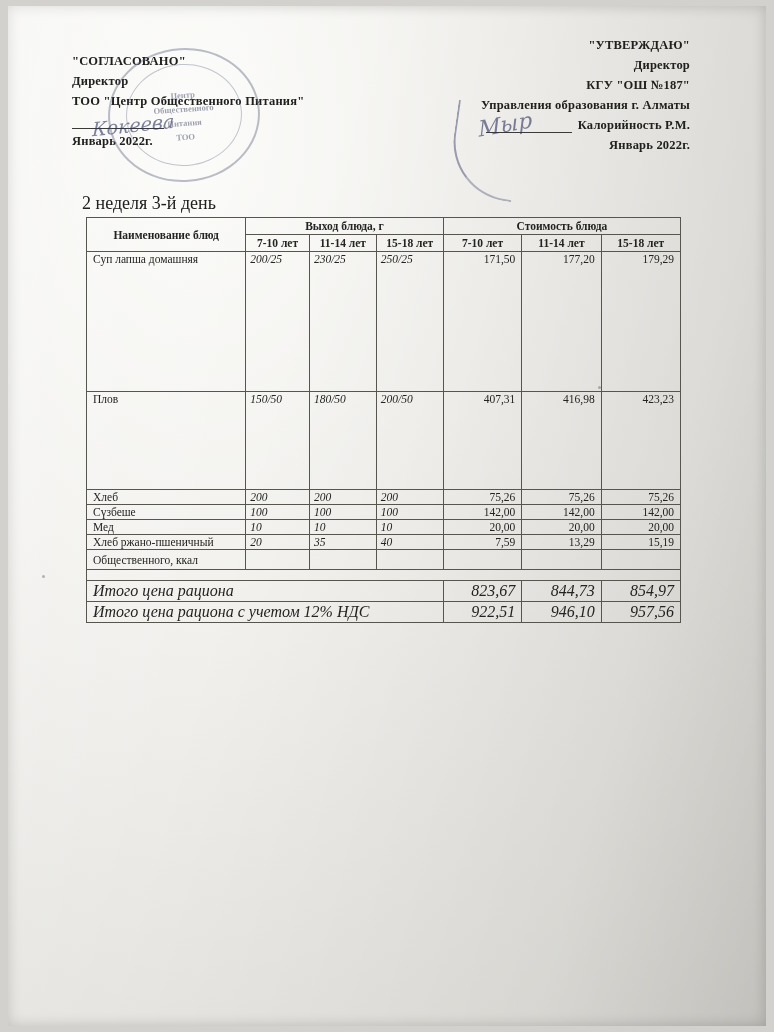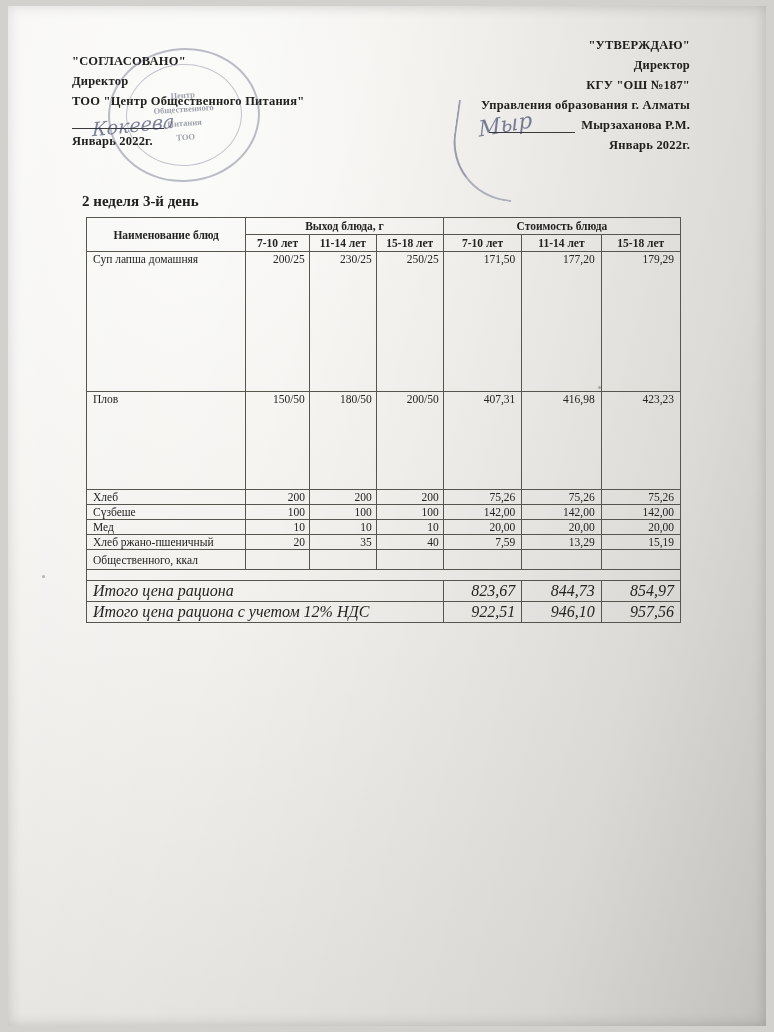--- a/index.html
+++ b/index.html
@@ -67,22 +67,22 @@
     border-bottom: 1px solid #3a3a38;
     height: 12px;
     margin-right: 6px;
     vertical-align: middle;
   }
 
   #day-label {
     position: absolute;
     left: 82px;
     top: 193px;
-    font-size: 15px;
-    font-weight: bold;
+    font-size: 18px;
+    font-weight: normal;
   }
 
   
   #stamp {
     position: absolute;
     left: 108px;
     top: 48px;
     width: 148px;
     height: 130px;
     border: 2px solid rgba(90,95,120,0.40);
@@ -153,21 +153,21 @@
     font-weight: normal;
     color: #232321;
     background: transparent;
   }
   table.menu th {
     text-align: center;
     font-weight: bold;
     font-size: 11.5px;
     padding: 2px 3px;
   }
-  .c { text-align: right; }
+  .c { text-align: left; font-style: italic; }
   .r { text-align: right; padding-right: 6px !important; }
   td.name { text-align: left; padding-left: 6px !important; }
   .tall-1 { height: 140px; vertical-align: top; padding-left: 12px; }
   .tall-2 { height: 98px; vertical-align: top; }
   .row-h { height: 15px; }
   .total-row td {
     font-style: italic;
     font-weight: bold;
     font-size: 16px;
   }
@@ -208,21 +208,21 @@
     <div class="txt t4">ТОО</div>
   </div>
 
   <div class="sig" id="sig-left">Кокеева</div>
 
   <div class="hdr" id="hdr-right">
     <div class="line">"УТВЕРЖДАЮ"</div>
     <div class="line">Директор</div>
     <div class="line">КГУ  "ОШ №187"</div>
     <div class="line">Управления образования г. Алматы</div>
-    <div class="line"><span class="sig-line"></span><span>Мырзаханова Р.М.</span></div>
+    <div class="line"><span class="sig-line"></span><span>Калорийность Р.М.</span></div>
     <div class="line">Январь 2022г.</div>
   </div>
   <div id="sig-right-tail"></div>
   <div class="sig" id="sig-right">Мыр</div>
 
   <div id="day-label">2 неделя 3-й день</div>
 
   <div class="speck" style="left:598px; top:386px;"></div>
   <div class="speck" style="left:42px; top:575px;"></div>
 

